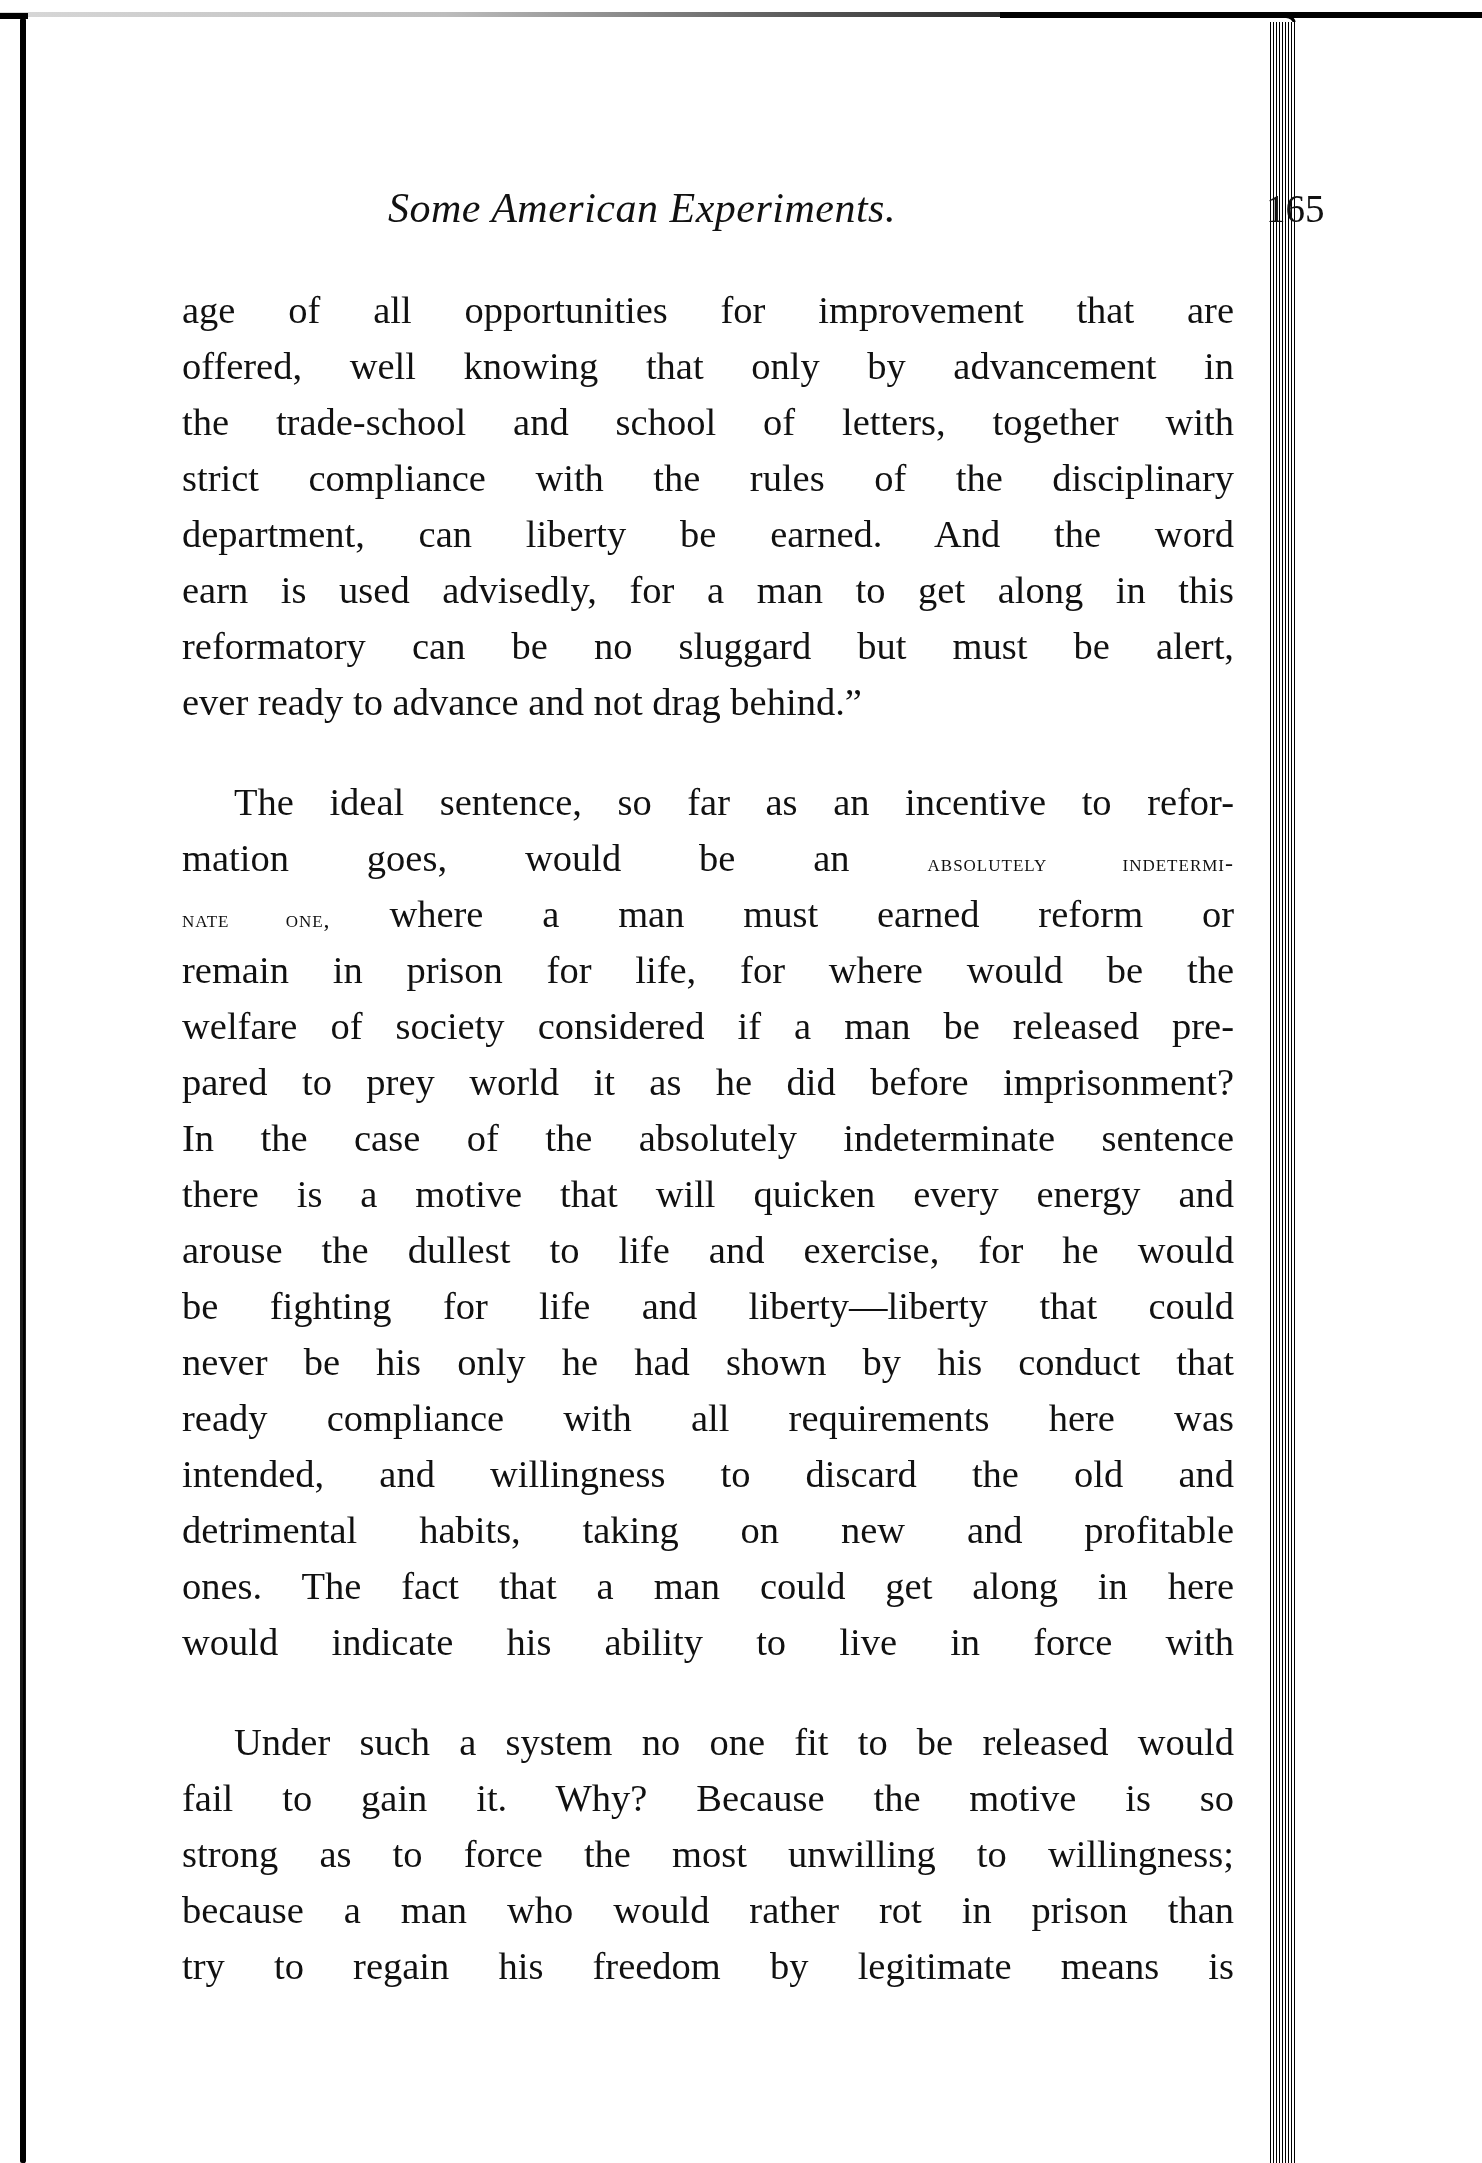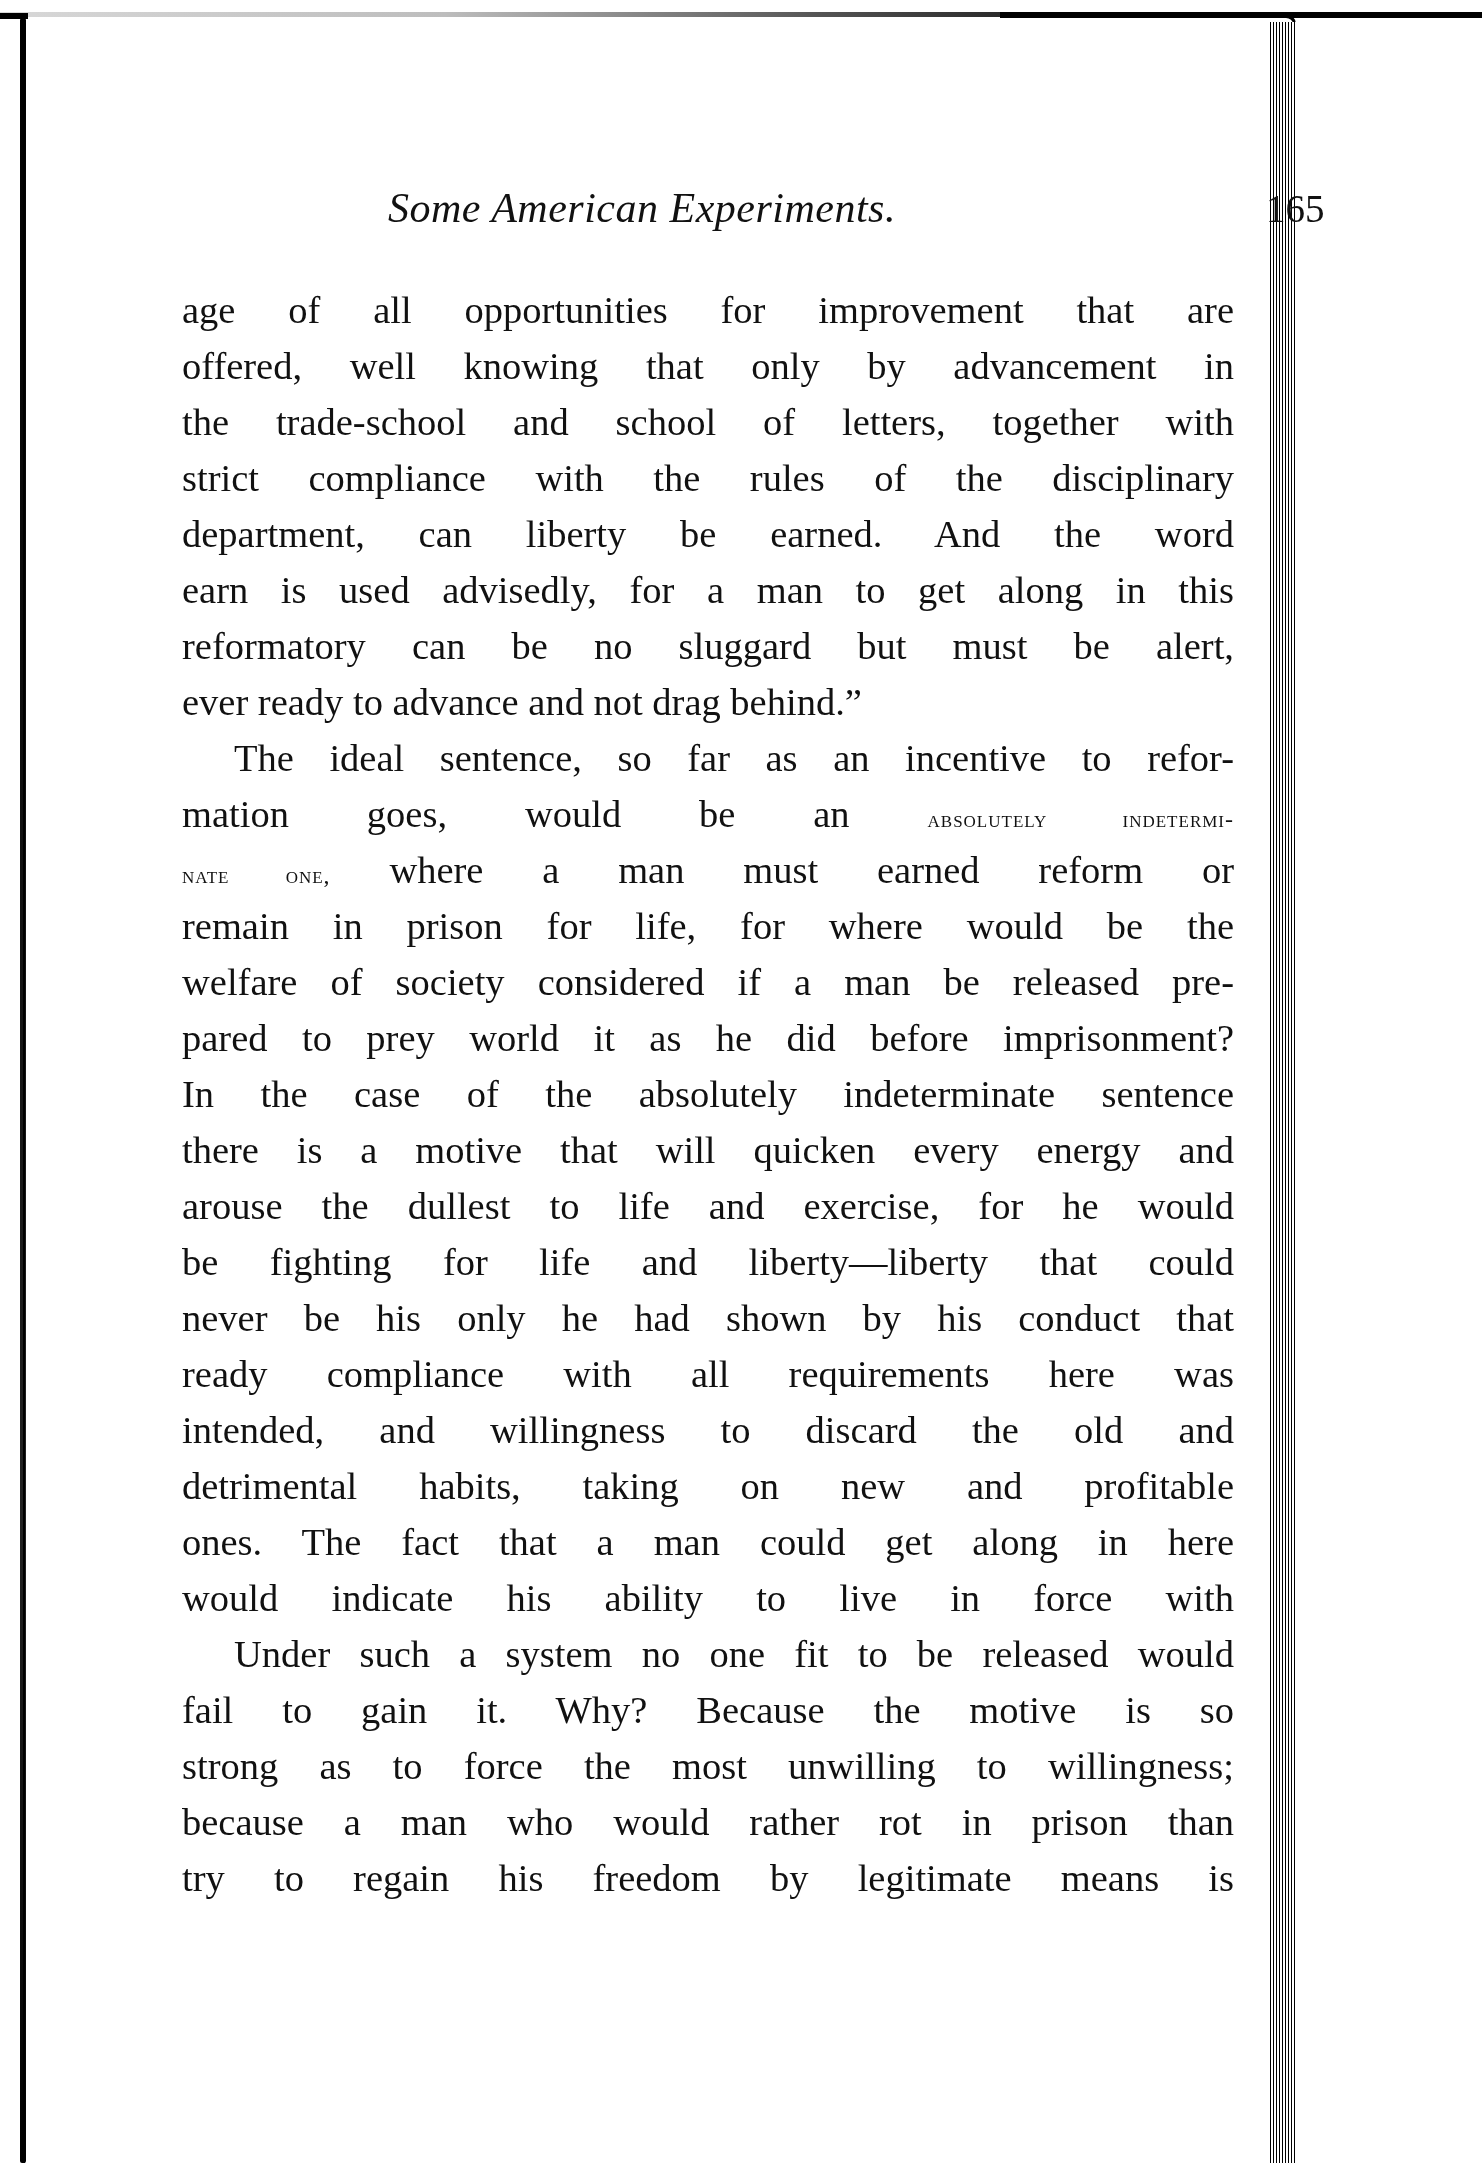--- a/index.html
+++ b/index.html
@@ -105,20 +105,21 @@
       text-align: justify;
       text-align-last: justify;
       white-space: nowrap;
       overflow: visible;
     }
     .line.last {
       text-align-last: left;
     }
     .line.indent {
       padding-left: 52px;
+      margin-top: 44px;
     }
     .sc {
       font-variant: small-caps;
       letter-spacing: 1px;
       font-size: 24px;
     }
   </style>
 </head>
 <body>
 

